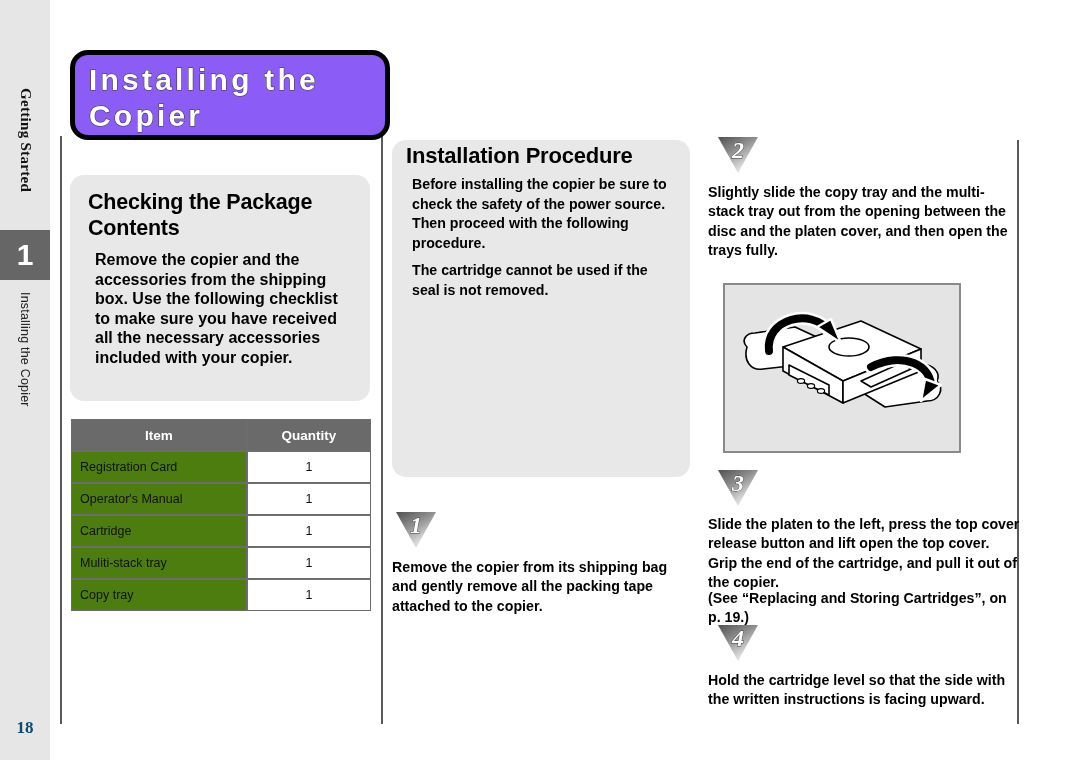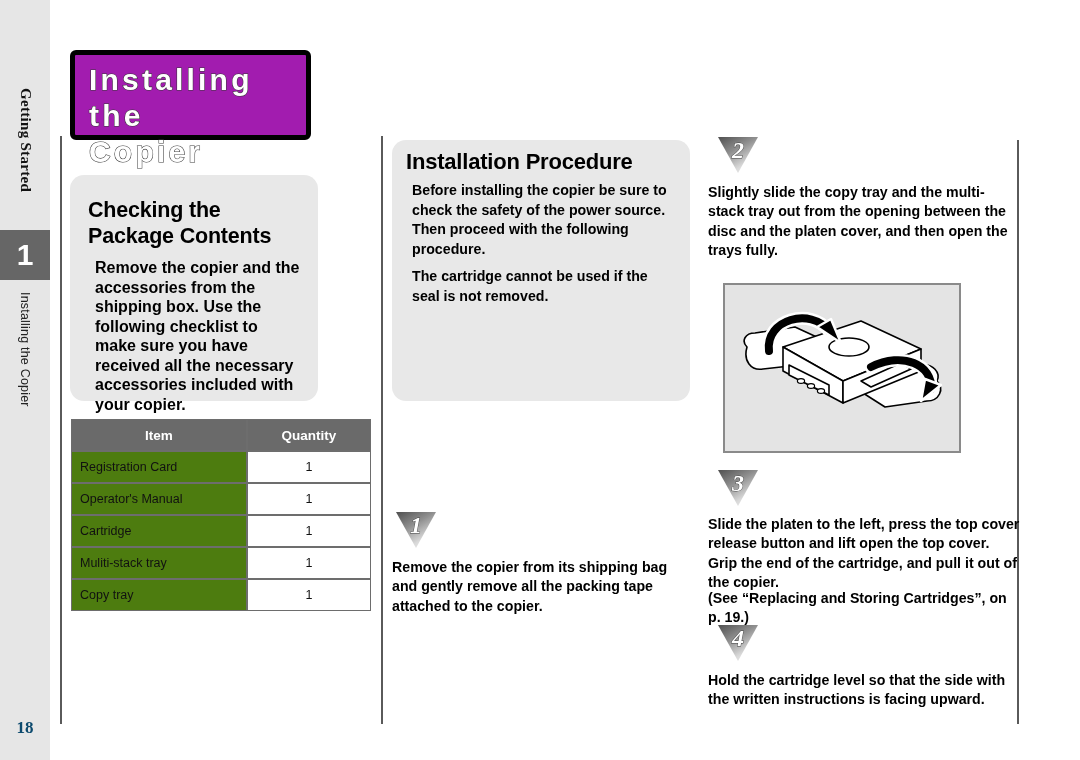--- a/index.html
+++ b/index.html
@@ -93,24 +93,24 @@
     background: #5a5a5a;
   }
   #rule-left  { left: 60px;  top: 136px; height: 588px; }
   #rule-mid   { left: 381px; top: 136px; height: 588px; }
   #rule-right { left: 1017px; top: 140px; height: 584px; }
 
   
   #banner {
     position: absolute;
     left: 70px; top: 50px;
-    width: 241px; height: 90px;
-    background: #a21caf;
+    width: 320px; height: 90px;
+    background: #8b5cf6;
     border: 5px solid #000;
-    border-radius: 6px;
+    border-radius: 18px;
     box-sizing: border-box;
     padding: 7px 0 0 14px;
   }
   #banner .banner-line {
     font-size: 30px;
     font-weight: bold;
     letter-spacing: 3.2px;
     color: #ffffff;
     line-height: 36px;
     font-family: "Liberation Sans", sans-serif;
@@ -120,22 +120,22 @@
 
   
   .panel {
     background: #e8e8e8;
     border-radius: 14px;
     box-sizing: border-box;
   }
   #pkg-panel {
     position: absolute;
     left: 70px; top: 175px;
-    width: 248px; height: 226px;
-    padding: 22px 18px 10px 18px;
+    width: 300px; height: 226px;
+    padding: 14px 18px 10px 18px;
   }
   #pkg-panel .panel-heading {
     font-size: 21.5px;
     font-weight: bold;
     color: #000;
     line-height: 26px;
     margin-bottom: 9px;
     letter-spacing: -0.2px;
   }
   #pkg-panel .panel-body {
@@ -178,22 +178,22 @@
   #pkg-table td.qty-cell {
     background: #ffffff;
     color: #111;
     text-align: center;
   }
 
   
   #proc-panel {
     position: absolute;
     left: 392px; top: 140px;
-    width: 298px; height: 261px;
-    padding: 8px 14px 8px 14px;
+    width: 298px; height: 337px;
+    padding: 2px 14px 8px 14px;
   }
   #proc-panel .panel-heading {
     font-size: 22px;
     font-weight: bold;
     color: #000;
     line-height: 27px;
     margin-bottom: 6px;
     letter-spacing: -0.2px;
   }
   #proc-panel .para {

